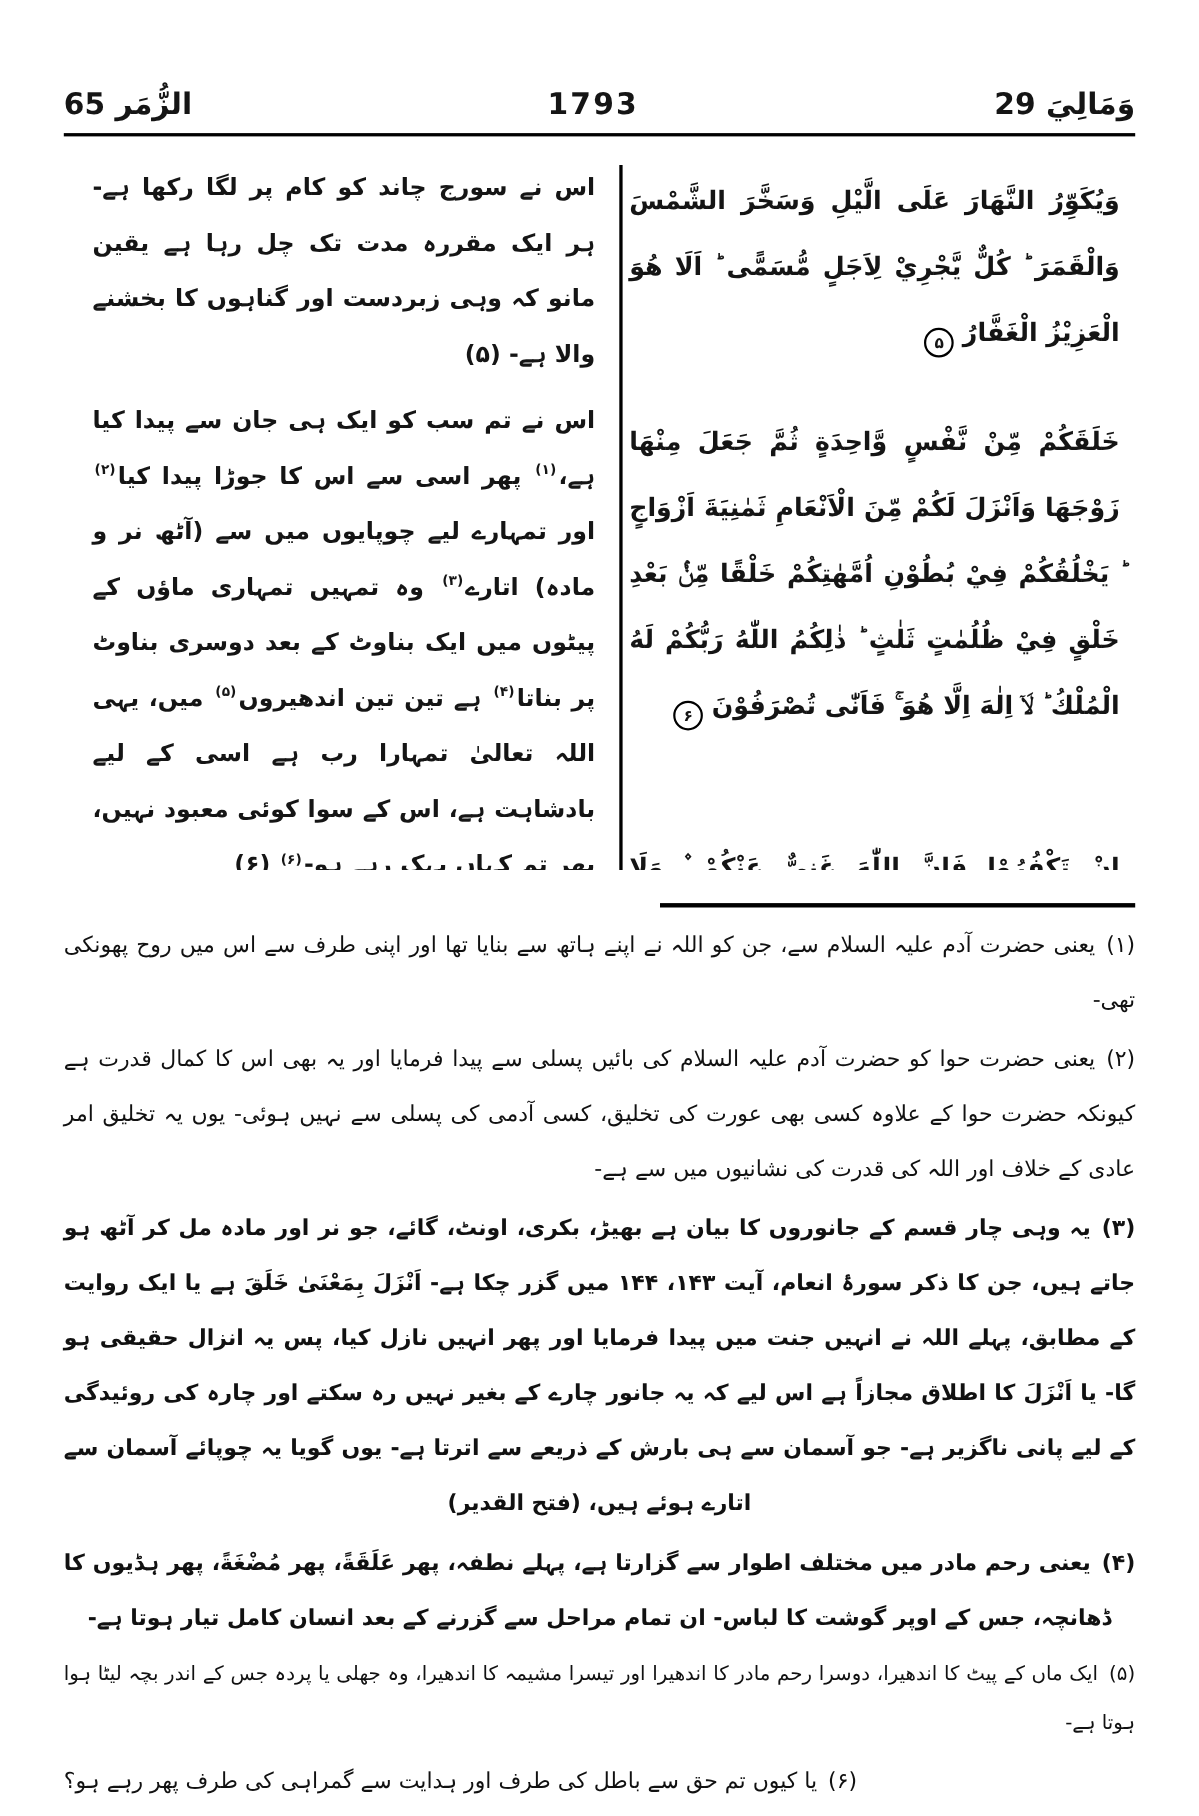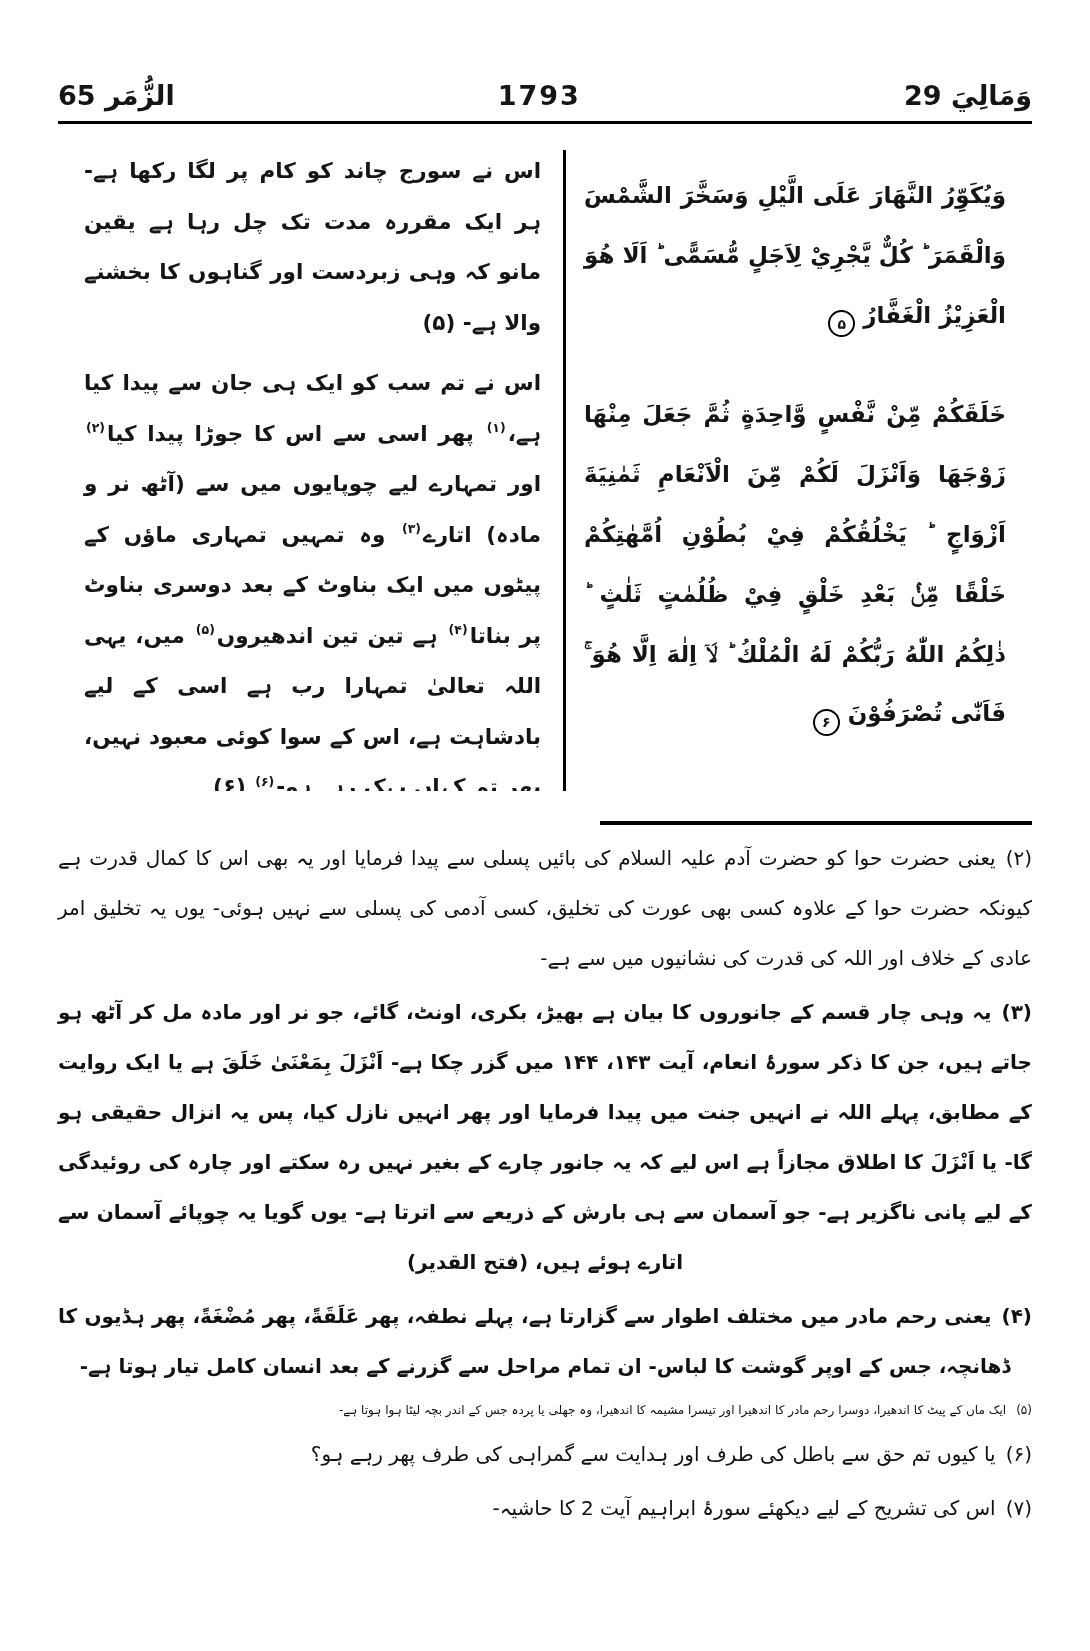--- a/index.html
+++ b/index.html
@@ -23,21 +23,21 @@
 
   
   .main {
     display: flex; margin-top: 22px; height: 645px; overflow: hidden;
   }
   .arabic-col {
     width: 49%; padding-right: 14px; padding-top: 8px;
     font-size: 23px; font-weight: bold;
     line-height: 2.6; text-align: justify; direction: rtl;
   }
-  .verse { margin: 12px; }
+  .verse { margin: 0; }
   .verse.v2 { margin-top: 40px; }
   .verse.v3 { margin-top: 88px; }
   .ayah-num {
     display: inline-flex; align-items: center; justify-content: center;
     width: 27px; height: 27px; border: 2px solid #000; border-radius: 50%;
     font-size: 14px; font-weight: bold; margin: 0 8px; vertical-align: -6px;
   }
   .col-divider { width: 3px; background: #000; margin: 4px 6px 0 6px; }
   .urdu-col {
     width: 51%; padding-left: 6px; padding-right: 16px;
@@ -52,22 +52,22 @@
     width: 432px; border-top: 4px solid #000;
     margin: 30px 0 8px auto;   
   }
   .footnotes {
     direction: rtl; text-align: justify;
     font-size: 20px; line-height: 2.5; color: #111;
   }
   .footnotes p { margin: 0 0 4px 0; }
   .fn-num { white-space: nowrap; margin-left: 10px; }
   .fn3, .fn4 { text-align: justify; text-align-last: center; font-weight: bold; }
-  .fn5 { font-size: 12px; }
-  .fn6, .fn7 { text-align: right; }
+  .fn5 { font-size: 18px; }
+  .fn6, .fn7 { text-align: left; }
 </style>
 </head>
 <body>
 
 <div class="page">
 
   <header class="header">
     <span class="hdr juz">وَمَالِيَ 29</span>
     <span class="hdr pagenum">1793</span>
     <span class="hdr surah">الزُّمَر 65</span>
@@ -89,20 +89,21 @@
       <p class="upara"><span>اس نے سورج چاند کو کام پر لگا رکھا ہے- ہر ایک مقررہ مدت تک چل رہا ہے یقین مانو کہ وہی زبردست اور گناہوں کا بخشنے والا ہے- (۵)</span></p>
       <p class="upara"><span>اس نے تم سب کو ایک ہی جان سے پیدا کیا ہے،</span><sup>(۱)</sup><span> پھر اسی سے اس کا جوڑا پیدا کیا</span><sup>(۲)</sup><span> اور تمہارے لیے چوپایوں میں سے (آٹھ نر و مادہ) اتارے</span><sup>(۳)</sup><span> وہ تمہیں تمہاری ماؤں کے پیٹوں میں ایک بناوٹ کے بعد دوسری بناوٹ پر بناتا</span><sup>(۴)</sup><span> ہے تین تین اندھیروں</span><sup>(۵)</sup><span> میں، یہی اللہ تعالیٰ تمہارا رب ہے اسی کے لیے بادشاہت ہے، اس کے سوا کوئی معبود نہیں، پھر تم کہاں بہک رہے ہو-</span><sup>(۶)</sup><span> (۶)</span></p>
 
     </section>
 
   </main>
 
   <div class="fn-rule"></div>
 
   <section class="footnotes">
+    <p class="fn fn1"><span class="fn-num">(۱)</span><span>یعنی حضرت آدم علیہ السلام سے، جن کو اللہ نے اپنے ہاتھ سے بنایا تھا اور اپنی طرف سے اس میں روح پھونکی تھی-</span></p>
     <p class="fn fn2"><span class="fn-num">(۲)</span><span>یعنی حضرت حوا کو حضرت آدم علیہ السلام کی بائیں پسلی سے پیدا فرمایا اور یہ بھی اس کا کمال قدرت ہے کیونکہ حضرت حوا کے علاوہ کسی بھی عورت کی تخلیق، کسی آدمی کی پسلی سے نہیں ہوئی- یوں یہ تخلیق امر عادی کے خلاف اور اللہ کی قدرت کی نشانیوں میں سے ہے-</span></p>
     <p class="fn fn3"><span class="fn-num">(۳)</span><span>یہ وہی چار قسم کے جانوروں کا بیان ہے بھیڑ، بکری، اونٹ، گائے، جو نر اور مادہ مل کر آٹھ ہو جاتے ہیں، جن کا ذکر سورۂ انعام، آیت ۱۴۳، ۱۴۴ میں گزر چکا ہے- اَنْزَلَ بِمَعْنَىٰ خَلَقَ ہے یا ایک روایت کے مطابق، پہلے اللہ نے انہیں جنت میں پیدا فرمایا اور پھر انہیں نازل کیا، پس یہ انزال حقیقی ہو گا- یا اَنْزَلَ کا اطلاق مجازاً ہے اس لیے کہ یہ جانور چارے کے بغیر نہیں رہ سکتے اور چارہ کی روئیدگی کے لیے پانی ناگزیر ہے- جو آسمان سے ہی بارش کے ذریعے سے اترتا ہے- یوں گویا یہ چوپائے آسمان سے اتارے ہوئے ہیں، (فتح القدیر)</span></p>
     <p class="fn fn4"><span class="fn-num">(۴)</span><span>یعنی رحم مادر میں مختلف اطوار سے گزارتا ہے، پہلے نطفہ، پھر عَلَقَةً، پھر مُضْغَةً، پھر ہڈیوں کا ڈھانچہ، جس کے اوپر گوشت کا لباس- ان تمام مراحل سے گزرنے کے بعد انسان کامل تیار ہوتا ہے-</span></p>
     <p class="fn fn5"><span class="fn-num">(۵)</span><span>ایک ماں کے پیٹ کا اندھیرا، دوسرا رحم مادر کا اندھیرا اور تیسرا مشیمہ کا اندھیرا، وہ جھلی یا پردہ جس کے اندر بچہ لیٹا ہوا ہوتا ہے-</span></p>
     <p class="fn fn6"><span class="fn-num">(۶)</span><span>یا کیوں تم حق سے باطل کی طرف اور ہدایت سے گمراہی کی طرف پھر رہے ہو؟</span></p>
     <p class="fn fn7"><span class="fn-num">(۷)</span><span>اس کی تشریح کے لیے دیکھئے سورۂ ابراہیم آیت 2 کا حاشیہ-</span></p>
   </section>
 
 </div>
 

